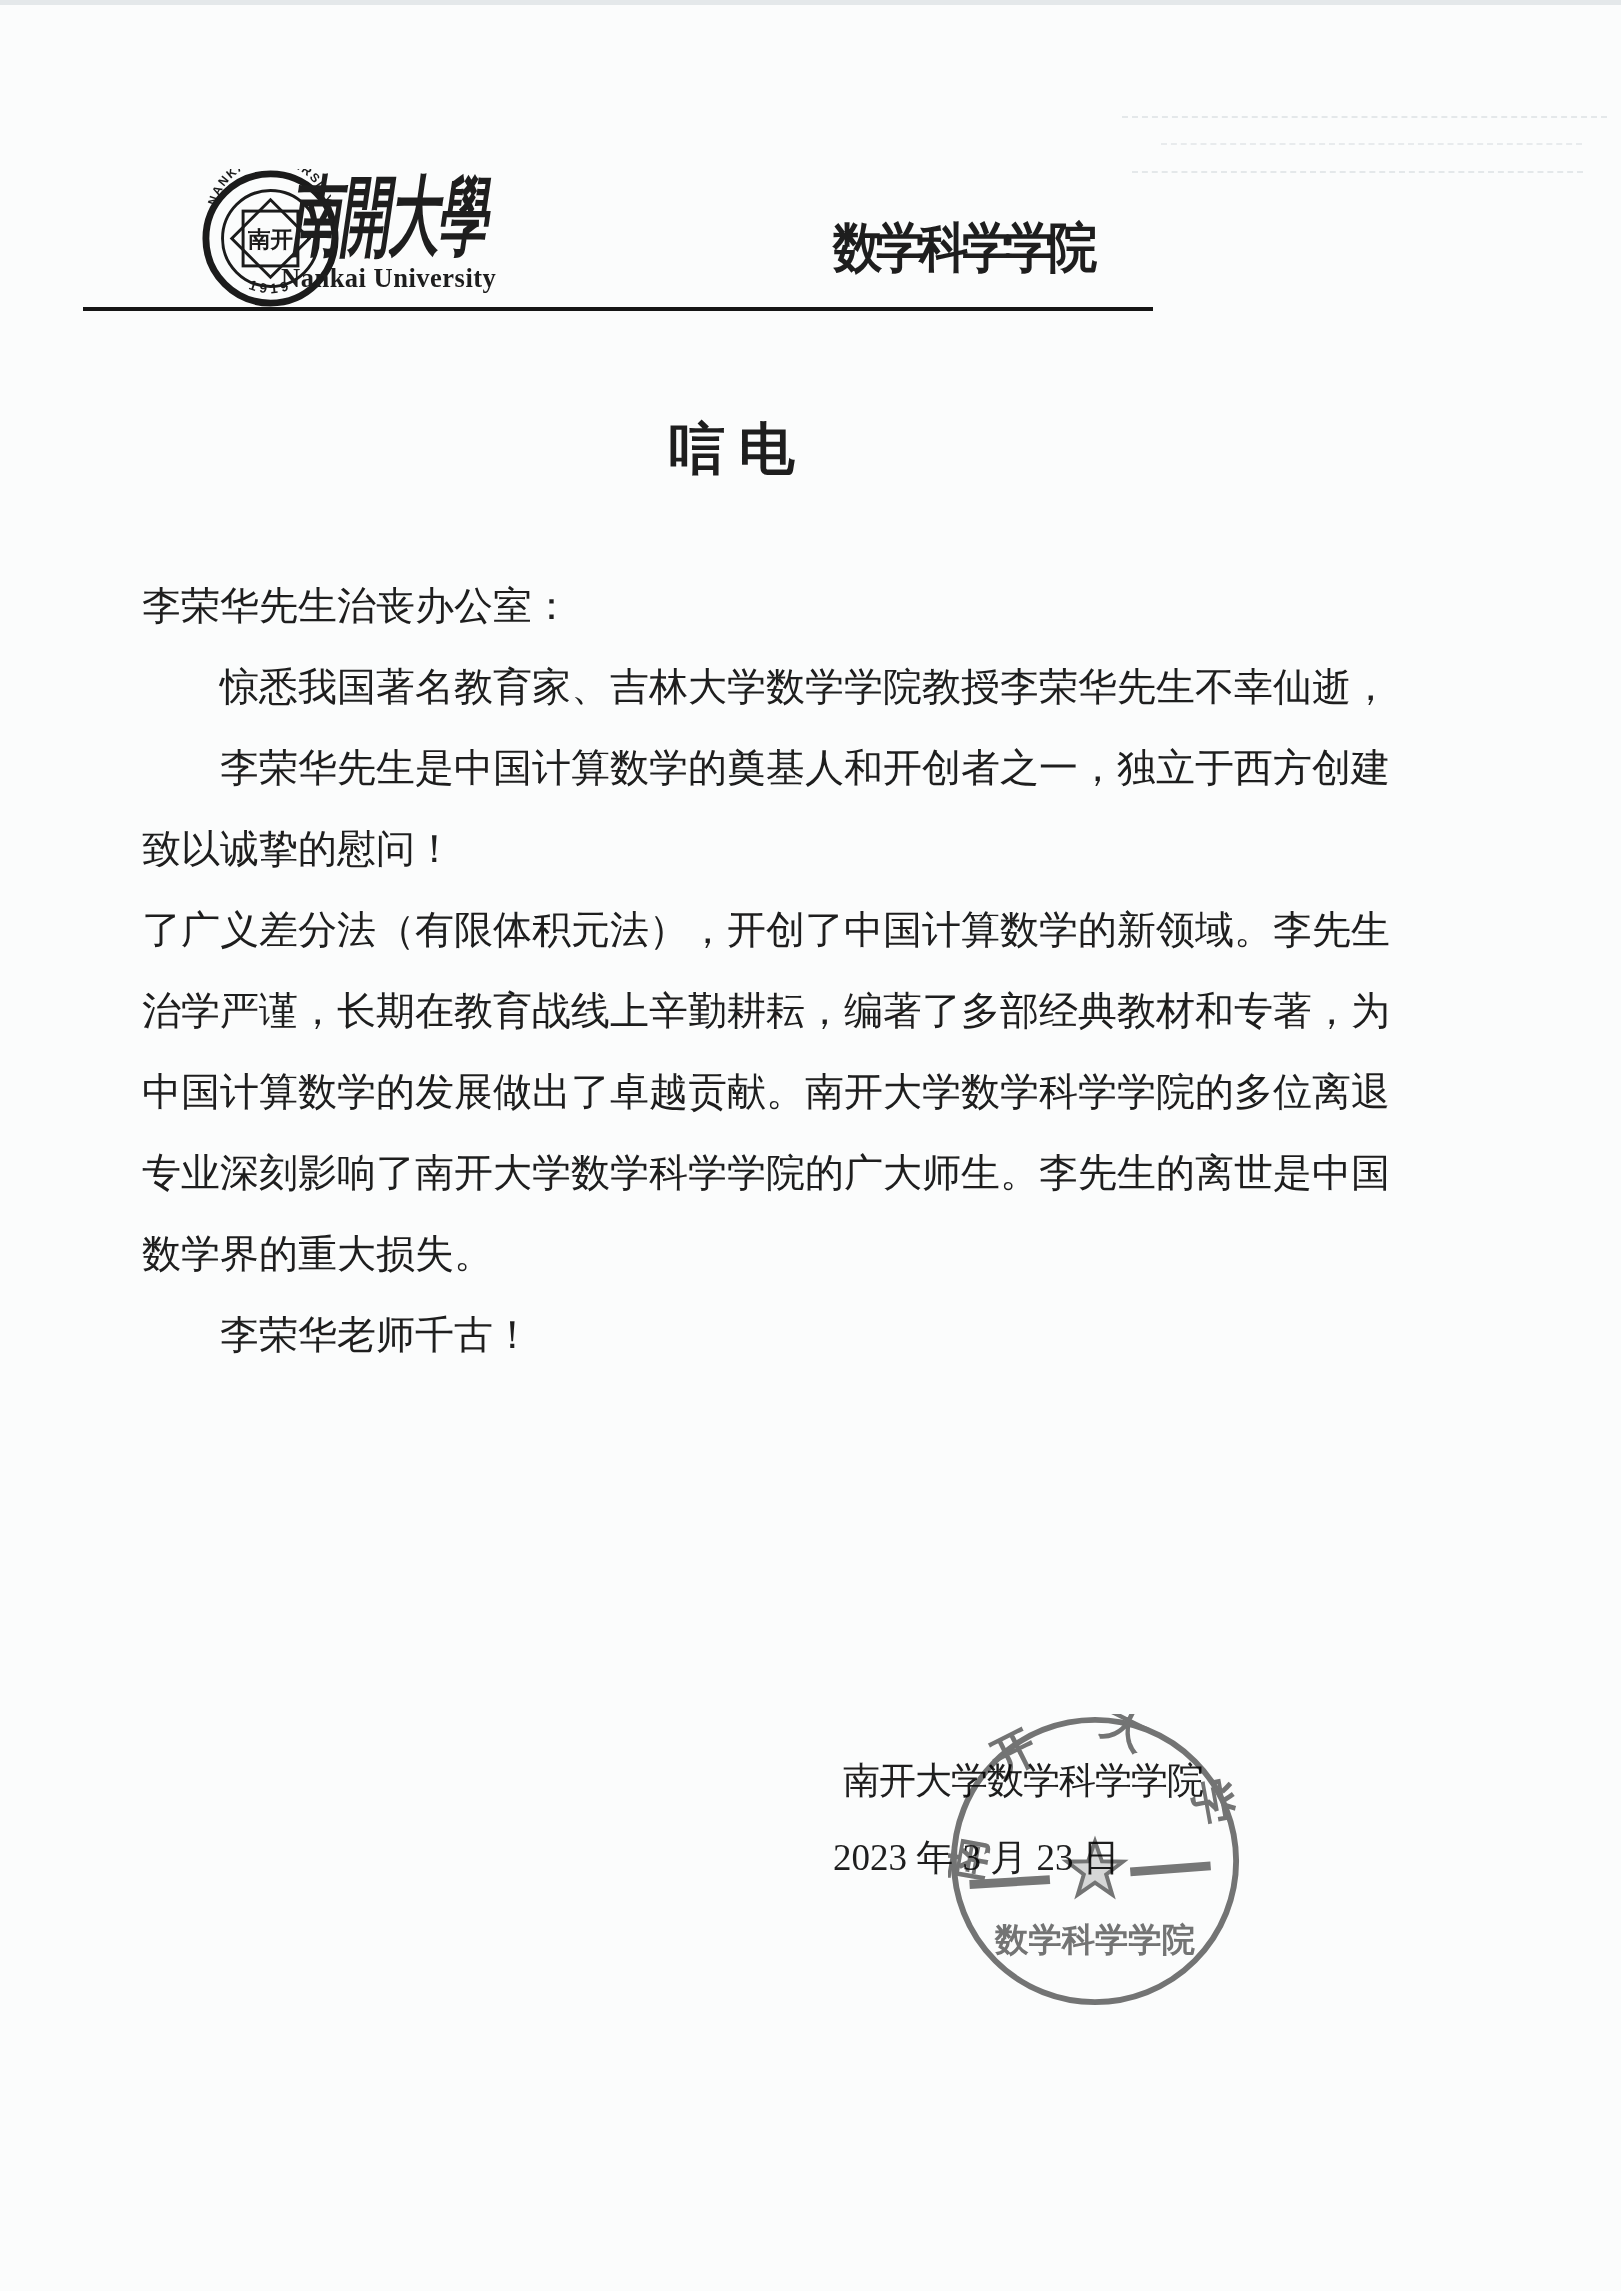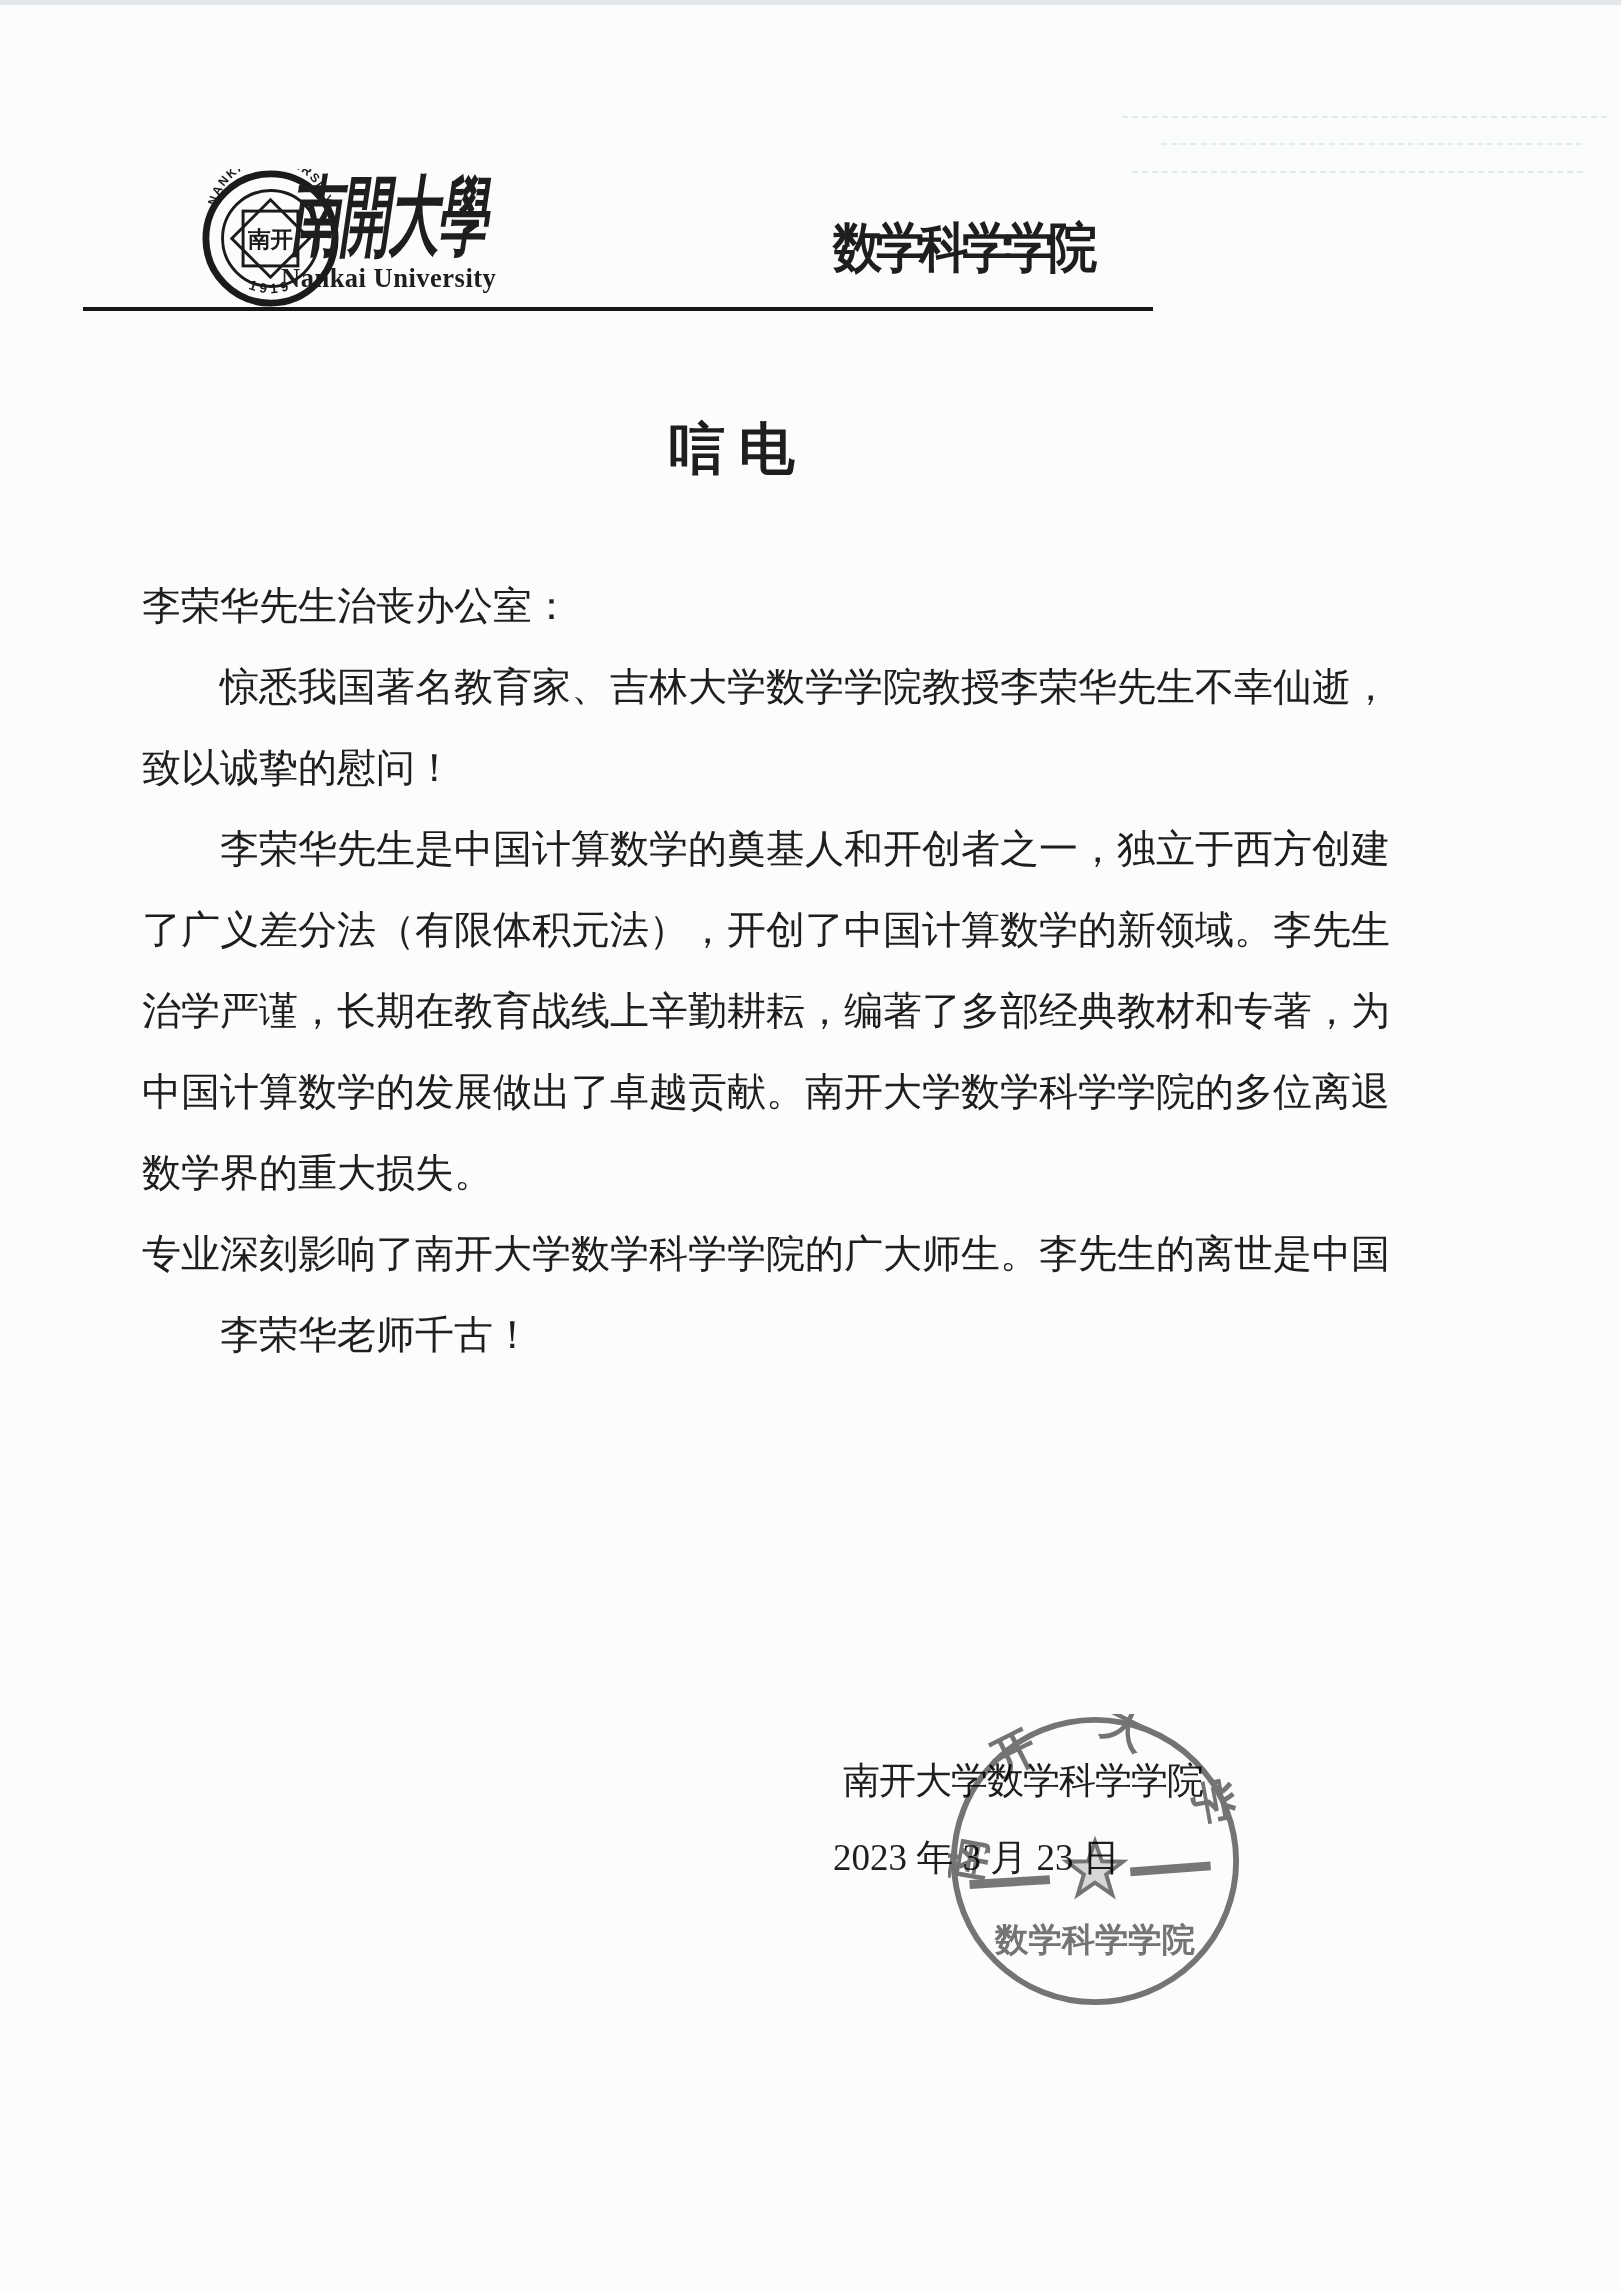--- a/index.html
+++ b/index.html
@@ -111,27 +111,27 @@
   <div class="calligraphy">南開大學</div>
   <div class="latin-name">Nankai University</div>
   <div class="department">数学科学学院</div>
   <div class="header-rule"></div>
 
   <div class="doc-title">唁电</div>
 
   <div class="body-text">
     <div class="line">李荣华先生治丧办公室：</div>
     <div class="line indent">惊悉我国著名教育家、吉林大学数学学院教授李荣华先生不幸仙逝，</div>
+    <div class="line indent">李荣华先生是中国计算数学的奠基人和开创者之一，独立于西方创建</div>
     <div class="line">致以诚挚的慰问！</div>
-    <div class="line indent">李荣华先生是中国计算数学的奠基人和开创者之一，独立于西方创建</div>
     <div class="line">了广义差分法（有限体积元法），开创了中国计算数学的新领域。李先生</div>
     <div class="line">治学严谨，长期在教育战线上辛勤耕耘，编著了多部经典教材和专著，为</div>
     <div class="line">中国计算数学的发展做出了卓越贡献。南开大学数学科学学院的多位离退</div>
+    <div class="line">专业深刻影响了南开大学数学科学学院的广大师生。李先生的离世是中国</div>
     <div class="line">数学界的重大损失。</div>
-    <div class="line">专业深刻影响了南开大学数学科学学院的广大师生。李先生的离世是中国</div>
     <div class="line indent">李荣华老师千古！</div>
   </div>
 
   <div class="signature-org">南开大学数学科学学院</div>
   <div class="signature-date">2023 年 3 月 23 日</div>
 
   <svg class="stamp" viewBox="0 0 300 300">
     <circle cx="150" cy="150" r="144" fill="none" stroke="#565656" stroke-width="6"></circle>
     <path id="stampArc" d="M 44 177 A 112 112 0 1 1 256 177" fill="none"></path>
     <text font-size="46" letter-spacing="58" fill="#565656" font-weight="bold">

